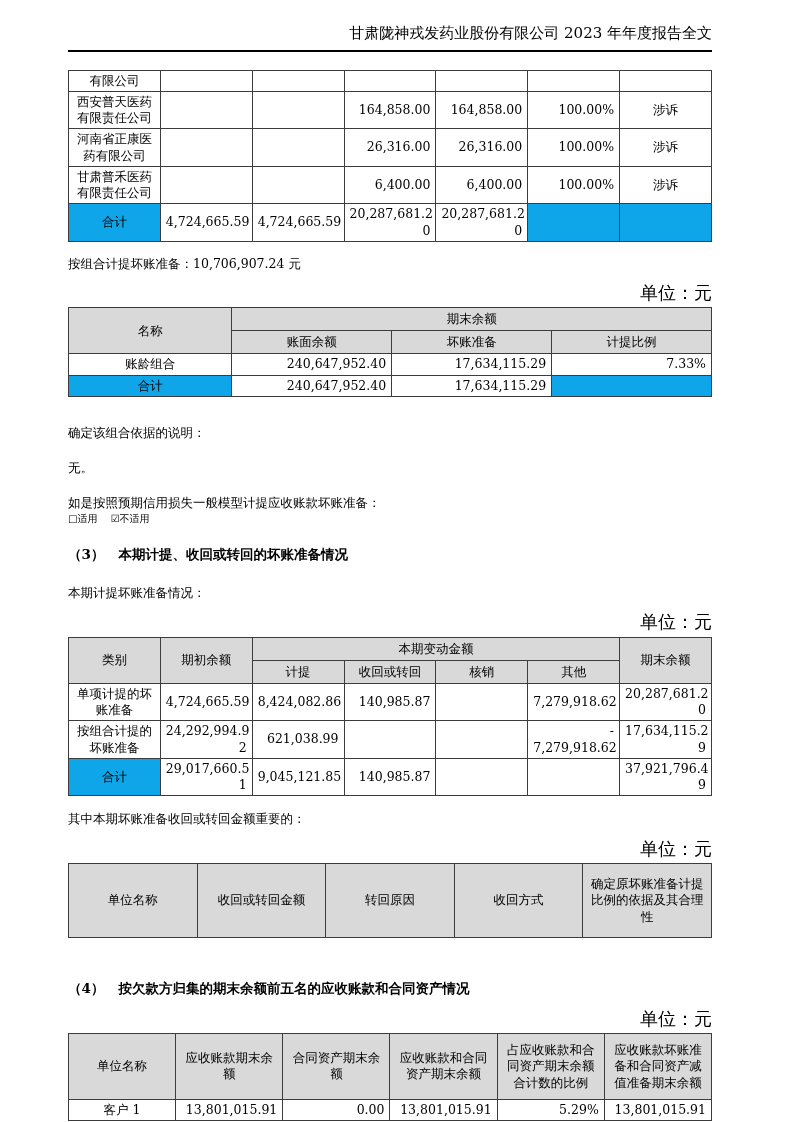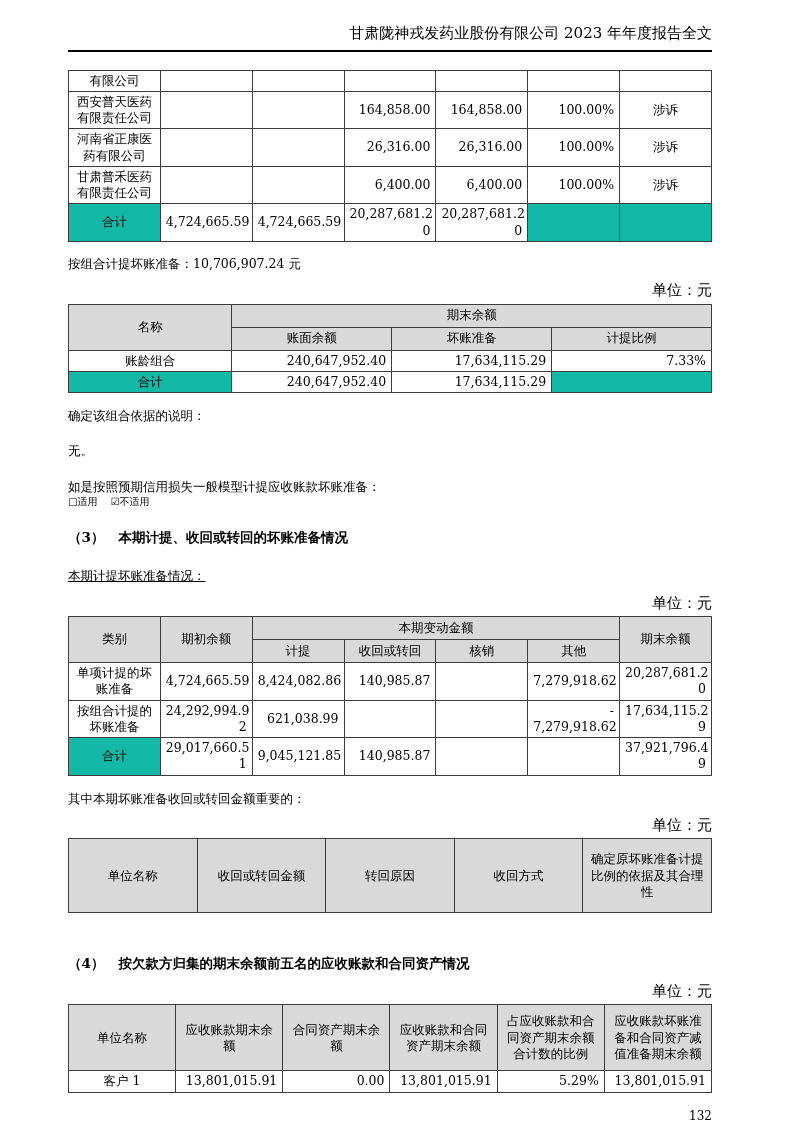--- a/index.html
+++ b/index.html
@@ -11,57 +11,57 @@
   }
   .content { position:absolute; left:68px; top:0; width:644px; }
 
   .doc-header {
     padding-top:24px; padding-bottom:6px;
     border-bottom:2px solid #000;
     text-align:right; font-size:15px;
   }
 
   .note { font-size:12.5px; }
-  .unit { text-align:right; font-size:15px; margin-top:9px; margin-bottom:3px; }
+  .unit { text-align:right; font-size:18px; margin-top:9px; margin-bottom:3px; }
 
   table.tbl {
     width:100%; border-collapse:collapse; table-layout:fixed;
   }
   .tbl td, .tbl th {
     border:1px solid #3c3c3c;
     font-weight:normal;
     font-size:12.5px;
     padding:2px 5px;
     vertical-align:middle;
     white-space:pre-line;
     overflow:hidden;
   }
   .tbl th { background:#d9d9d9; text-align:center; }
-  .gray { background:#14b8a6; }
+  .gray { background:#0ea5e9; }
   .num { text-align:right; font-size:11.5px; font-family:"DejaVu Serif","Liberation Serif",serif; }
   .lbl { text-align:center; }
   .h17 td { height:17px; }
   .h33 td { height:33px; }
   .h31 td { height:31px; }
   .h23 th { height:23px; }
   .h19 td { height:19px; }
   .h63 th { height:74px; }
   .h66 th { height:66px; }
   .h20 td { height:20px; }
 
   .mt-t1 { margin-top:18px; }
   .note1 { margin-top:14px; }
-  .note2 { margin-top:15px; }
+  .note2 { margin-top:28px; }
   .note3 { margin-top:19px; }
   .note4 { margin-top:19px; }
   .checkbox-line { font-size:10px; }
   .checkbox-line .cb2 { margin-left:10px; }
   .heading { margin-top:21px; font-weight:bold; font-size:13.5px; }
   .heading .hnum { margin-right:14px; }
-  .note5 { margin-top:22px;text-decoration:underline; }
+  .note5 { margin-top:22px; }
   .note6 { margin-top:15px; }
   .heading4 { margin-top:42px; }
   .footer { margin-top:16px; text-align:right; font-size:12px; }
 </style>
 </head>
 <body>
 
 <div class="content">
 
   <div class="doc-header">

